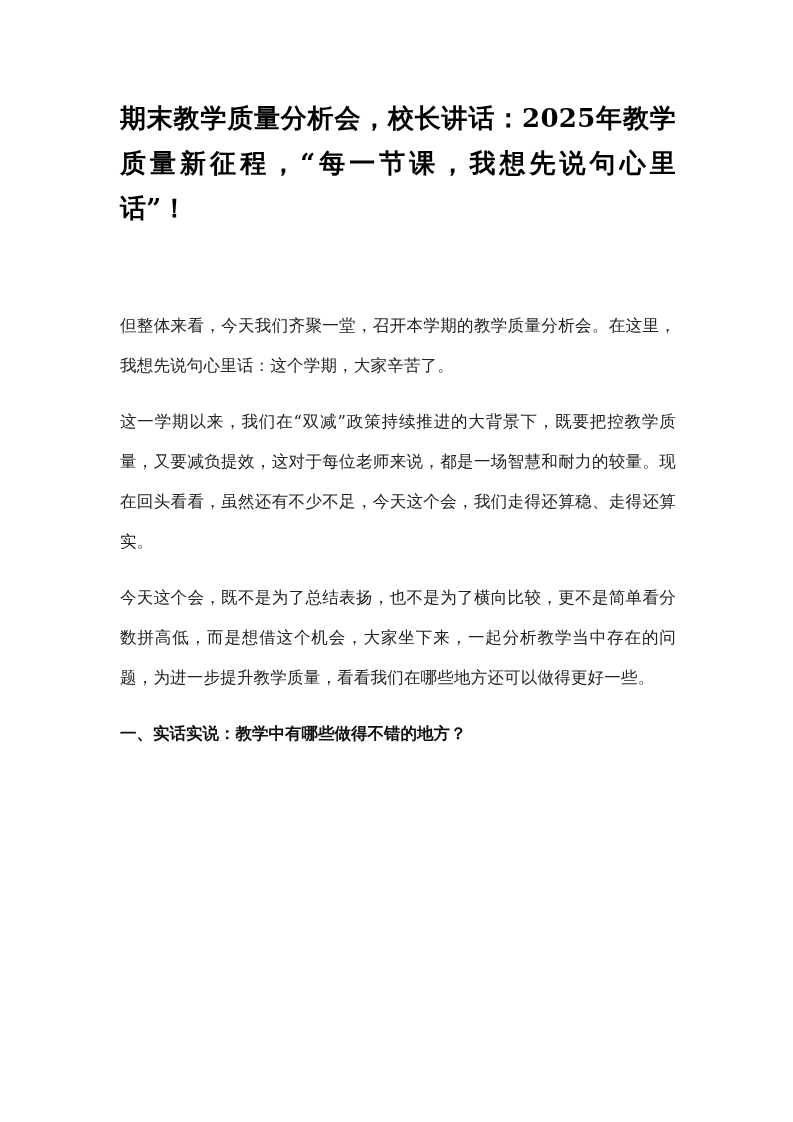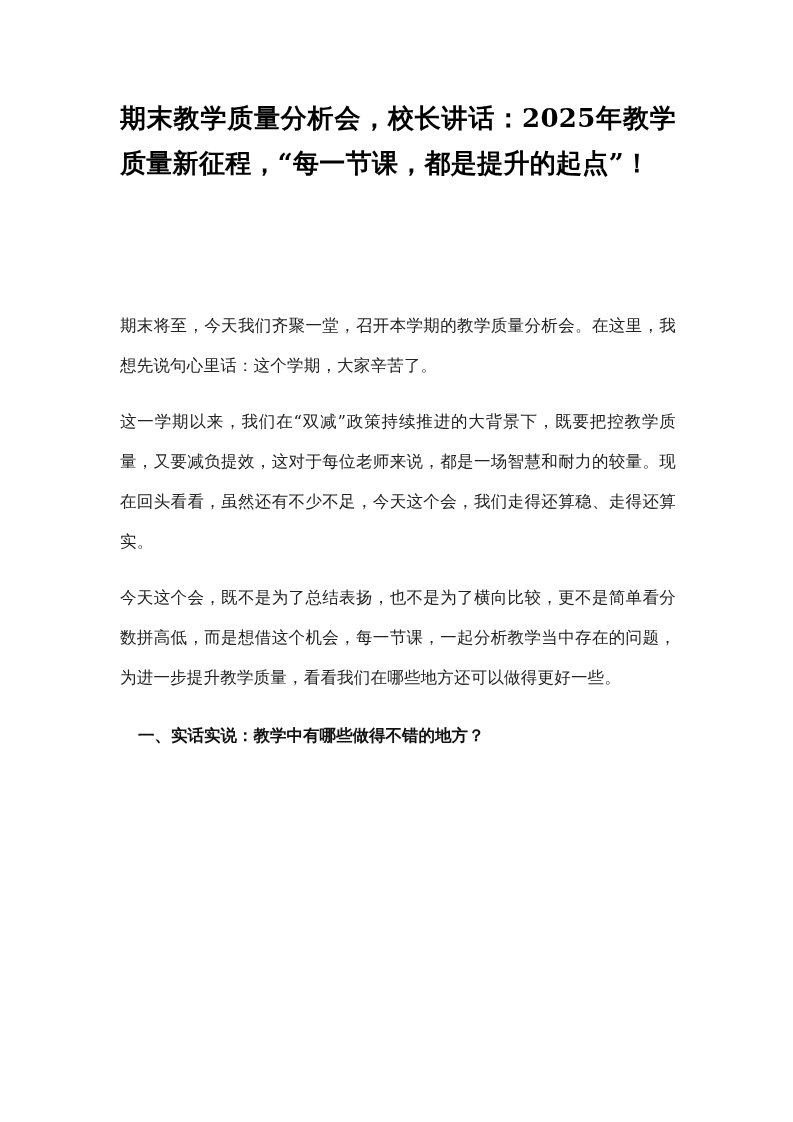--- a/index.html
+++ b/index.html
@@ -44,33 +44,33 @@
       margin: 0 0 16px 0;
       font-family: "DejaVu Serif", "Liberation Serif", serif;
       font-size: 16.5px;
       line-height: 40px;
       color: #222222;
       text-align: justify;
       word-break: break-all;
       letter-spacing: 0.2px;
     }
     .heading {
-      margin: 18px;
+      margin: 0;
       font-family: "DejaVu Sans", "Liberation Sans", sans-serif;
       font-weight: bold;
       font-size: 16.5px;
       line-height: 40px;
       color: #111111;
     }
   </style>
 </head>
 <body>
 
 <div class="page">
-  <h1 class="title">期末教学质量分析会，校长讲话：2025年教学质量新征程，“每一节课，都是提升的起点”！</h1>
+  <h1 class="title">期末教学质量分析会，校长讲话：2025年教学质量新征程，“每一节课，我想先说句心里话”！</h1>
 
   <div class="body-text">
-    <p class="para">期末将至，今天我们齐聚一堂，召开本学期的教学质量分析会。在这里，我想先说句心里话：这个学期，大家辛苦了。</p>
+    <p class="para">但整体来看，今天我们齐聚一堂，召开本学期的教学质量分析会。在这里，我想先说句心里话：这个学期，大家辛苦了。</p>
     <p class="para">这一学期以来，我们在“双减”政策持续推进的大背景下，既要把控教学质量，又要减负提效，这对于每位老师来说，都是一场智慧和耐力的较量。现在回头看看，虽然还有不少不足，今天这个会，我们走得还算稳、走得还算实。</p>
-    <p class="para">今天这个会，既不是为了总结表扬，也不是为了横向比较，更不是简单看分数拼高低，而是想借这个机会，每一节课，一起分析教学当中存在的问题，为进一步提升教学质量，看看我们在哪些地方还可以做得更好一些。</p>
+    <p class="para">今天这个会，既不是为了总结表扬，也不是为了横向比较，更不是简单看分数拼高低，而是想借这个机会，大家坐下来，一起分析教学当中存在的问题，为进一步提升教学质量，看看我们在哪些地方还可以做得更好一些。</p>
     <h2 class="heading">一、实话实说：教学中有哪些做得不错的地方？</h2>
   </div>
 </div>
 
 </body></html>

